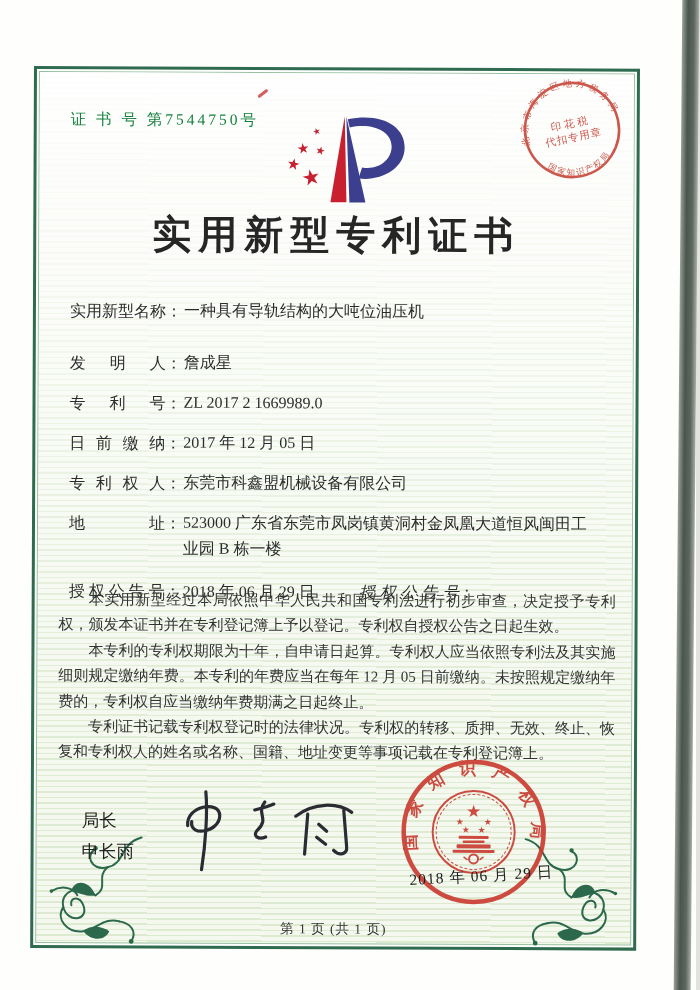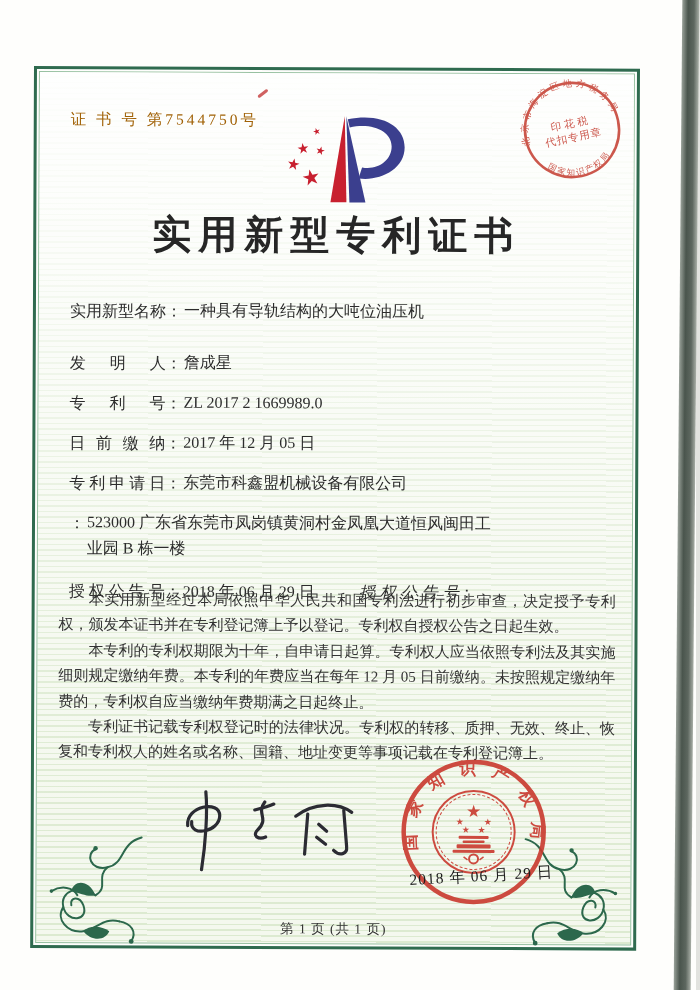--- a/index.html
+++ b/index.html
@@ -9,21 +9,21 @@
     background:linear-gradient(90deg,#9aa29a 0%,#4a554d 35%,#5d675f 70%,#a8aea6 100%);
     transform:rotate(0.5deg);}
   .frame{position:absolute;left:34px;top:66px;width:600px;height:876px;
     border:3px solid #2f6b4f;transform:rotate(0.25deg);transform-origin:top left;}
   .frame-inner{position:absolute;inset:2px;border:1.5px solid #96c0a0;
     background:repeating-linear-gradient(180deg,#f4f8ee 0px,#f4f8ee 4px,#dcead0 4px,#dcead0 5.5px);}
   .frame-inner::before{content:'';position:absolute;inset:0;pointer-events:none;
     background:linear-gradient(180deg,rgba(255,255,255,.95) 0%,rgba(255,255,255,.8) 16%,
       rgba(255,255,255,.45) 42%,rgba(255,255,255,.12) 72%,rgba(255,255,255,0) 100%);}
   .content{position:absolute;inset:0;z-index:3;}
-  .cert-no{position:absolute;left:34px;top:40px;font-size:15.5px;letter-spacing:3px;color:#a16207;}
+  .cert-no{position:absolute;left:34px;top:40px;font-size:15.5px;letter-spacing:3px;color:#15803d;}
   .stray-mark{position:absolute;left:220px;top:22px;width:12px;height:3px;background:#c43a3a;
     transform:rotate(-38deg);border-radius:2px;opacity:.8;}
   .logo{position:absolute;left:242px;top:42px;}
   .cert-title{position:absolute;left:0;right:0;top:138px;text-align:center;margin:0;
     font-size:39px;font-weight:600;letter-spacing:7px;color:#262626;}
   .fields{position:absolute;left:34px;top:228px;width:548px;font-size:16px;color:#2c2c2c;}
   .frow{display:flex;line-height:27px;margin-bottom:13px;}
   .frow.gap-after{margin-bottom:25px;}
   .flabel{display:inline-block;width:96px;text-align:justify;text-align-last:justify;
     flex:0 0 96px;}
@@ -126,45 +126,50 @@
           <span class="flabel">专利号</span>
             <span class="fcolon">：</span>
           <span class="fvalue">ZL 2017 2 1669989.0</span>
         </div>
         <div class="frow">
           <span class="flabel">日前缴纳</span>
             <span class="fcolon">：</span>
           <span class="fvalue">2017 年 12 月 05 日</span>
         </div>
         <div class="frow">
-          <span class="flabel">专利申请日</span>
+          <span class="flabel">专利权人</span>
             <span class="fcolon">：</span>
           <span class="fvalue">东莞市科鑫盟机械设备有限公司</span>
         </div>
         <div class="frow addr">
+          <span class="flabel">地址</span>
             <span class="fcolon">：</span>
           <span class="fvalue">523000 广东省东莞市凤岗镇黄洞村金凤凰大道恒风闽田工业园 B 栋一楼</span>
         </div>
         <div class="grant-row">
           <span class="flabel">授权公告号</span>
             <span class="fcolon">：</span>
           <span>2018 年 06 月 29 日</span>
           <span class="grant-right">
             <span class="flabel">授权公告号</span>
               <span class="fcolon">：</span>
           </span>
         </div>
       </div>
 
       <div class="paras">
         <p>本实用新型经过本局依照中华人民共和国专利法进行初步审查，决定授予专利权，颁发本证书并在专利登记簿上予以登记。专利权自授权公告之日起生效。</p>
         <p>本专利的专利权期限为十年，自申请日起算。专利权人应当依照专利法及其实施细则规定缴纳年费。本专利的年费应当在每年 12 月 05 日前缴纳。未按照规定缴纳年费的，专利权自应当缴纳年费期满之日起终止。</p>
         <p>专利证书记载专利权登记时的法律状况。专利权的转移、质押、无效、终止、恢复和专利权人的姓名或名称、国籍、地址变更等事项记载在专利登记簿上。</p>
       </div>
 
+      <div class="issuer">
+        <div>局长</div>
+        <div>申长雨</div>
+      </div>
 
       <svg class="signature" width="215" height="92" viewBox="0 0 215 92">
         <g stroke="#2b2b33" stroke-width="3.2" fill="none" stroke-linecap="round" stroke-linejoin="round">
           <path d="M26,42 C24,22 58,16 58,32 C58,48 28,54 30,38"></path>
           <path d="M44,8 C46,28 44,60 40,86"></path>
           <path d="M103,18 C94,30 108,34 96,46 C90,52 97,56 104,53"></path>
           <path d="M93,26 C101,24 108,22 112,20"></path>
           <path d="M134,32 C152,18 176,18 190,28"></path>
           <path d="M146,30 L143,70"></path>
           <path d="M182,26 L185,62 C186,70 178,72 172,66"></path>

